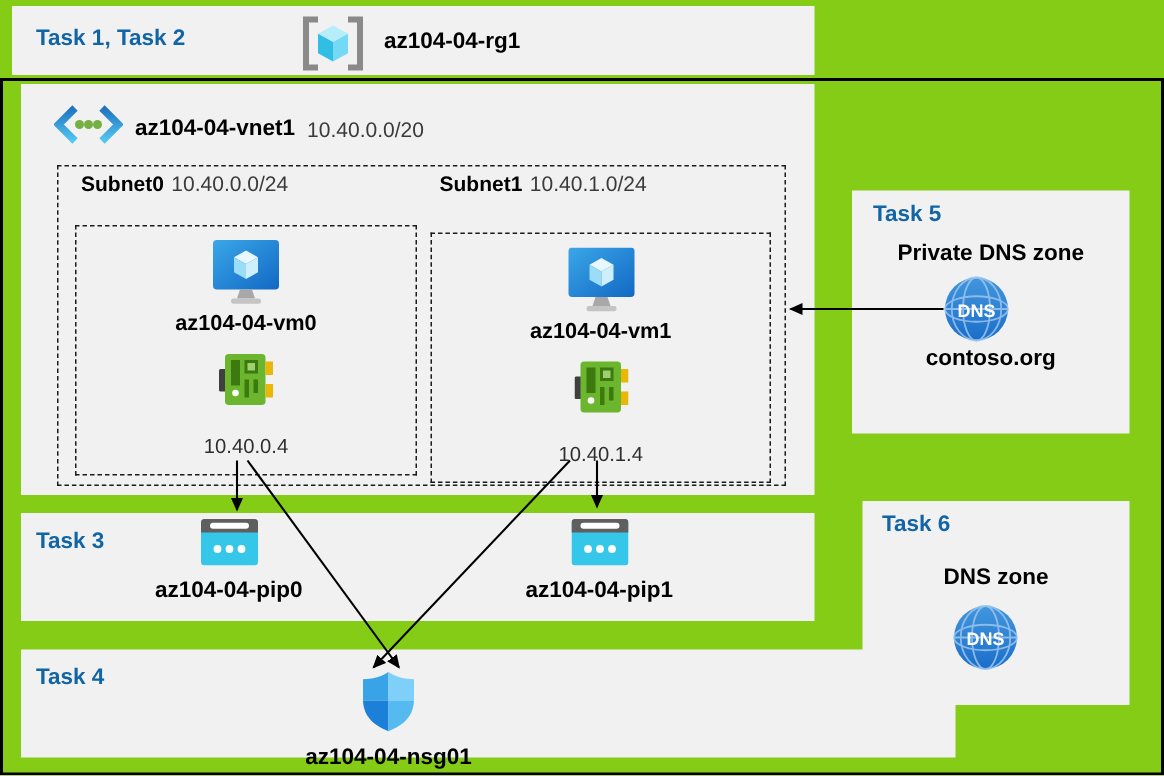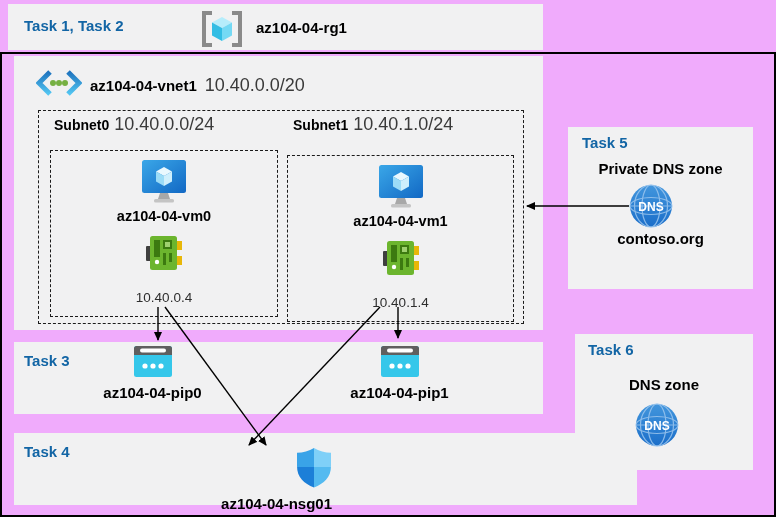--- a/index.html
+++ b/index.html
@@ -1,23 +1,23 @@
 <!DOCTYPE html>
 <html><head>
 <meta charset="utf-8">
 <style>
   html,body{margin:0;padding:0;background:#fff;}
-  .stage{position:relative;width:776px;height:517px;background:#f0abfc;
+  .stage{position:relative;width:776px;height:517px;background:#84cc16;
          font-family:"Liberation Sans",sans-serif;overflow:hidden;}
   .band{position:absolute;background:#f1f1f2;}
   .frame{position:absolute;left:0;top:52px;width:772px;height:461px;border:2px solid #000;}
   .dashed{position:absolute;border:1px dashed #1b1b1b;}
   .tasklabel{position:absolute;color:#1265a5;font-weight:700;font-size:15px;white-space:nowrap;}
   .bname{font-weight:700;font-size:15px;color:#000;white-space:nowrap;}
-  .cidr{font-weight:400;font-size:18px;color:#3a3a3a;white-space:nowrap;}
+  .cidr{font-weight:400;font-size:14px;color:#3a3a3a;white-space:nowrap;}
   .row{position:absolute;display:flex;align-items:center;gap:8px;}
   .sn-item{position:absolute;left:0;width:100%;text-align:center;}
   .sn-name{font-weight:700;font-size:14.5px;color:#000;}
   .sn-ip{font-weight:400;font-size:13.5px;color:#2e2e2e;}
   .grp{position:absolute;text-align:center;}
   .grp .lbl{font-weight:700;font-size:15px;color:#000;margin-top:3px;white-space:nowrap;}
   .icon{display:inline-block;vertical-align:middle;}
   .ctr-title{position:absolute;left:0;width:100%;text-align:center;font-weight:700;font-size:15px;color:#000;}
   svg.overlay{position:absolute;left:0;top:0;width:776px;height:517px;pointer-events:none;z-index:5;}
 </style>
@@ -170,21 +170,21 @@
         <circle cx="19" cy="20" r="2.6" fill="#ffffff"></circle>
         <circle cx="27" cy="20" r="2.6" fill="#ffffff"></circle>
       </svg>
     </span>
     <div class="lbl">az104-04-pip1</div>
   </div>
 
   <div class="band" style="left:14px;top:433px;width:623px;height:72px;">
     <span class="tasklabel" style="left:10px;top:10px;">Task 4</span>
   </div>
-  <div class="grp" style="left:210px;top:447px;width:122px;text-align:right;">
+  <div class="grp" style="left:198px;top:447px;width:122px;">
     <span class="icon">
       <svg width="36" height="41" viewBox="0 0 36 41">
         <defs>
           <clipPath id="shieldClip">
             <path d="M18,1 C23,4.2 29,5.8 35,5.8 L35,19 C35,30.5 28,36.5 18,40.5 C8,36.5 1,30.5 1,19 L1,5.8 C7,5.8 13,4.2 18,1 Z"></path>
           </clipPath>
         </defs>
         <g clip-path="url(#shieldClip)">
           <rect x="0" y="0" width="18" height="20" fill="#39a3e8"></rect>
           <rect x="18" y="0" width="18" height="20" fill="#7fd0f8"></rect>

